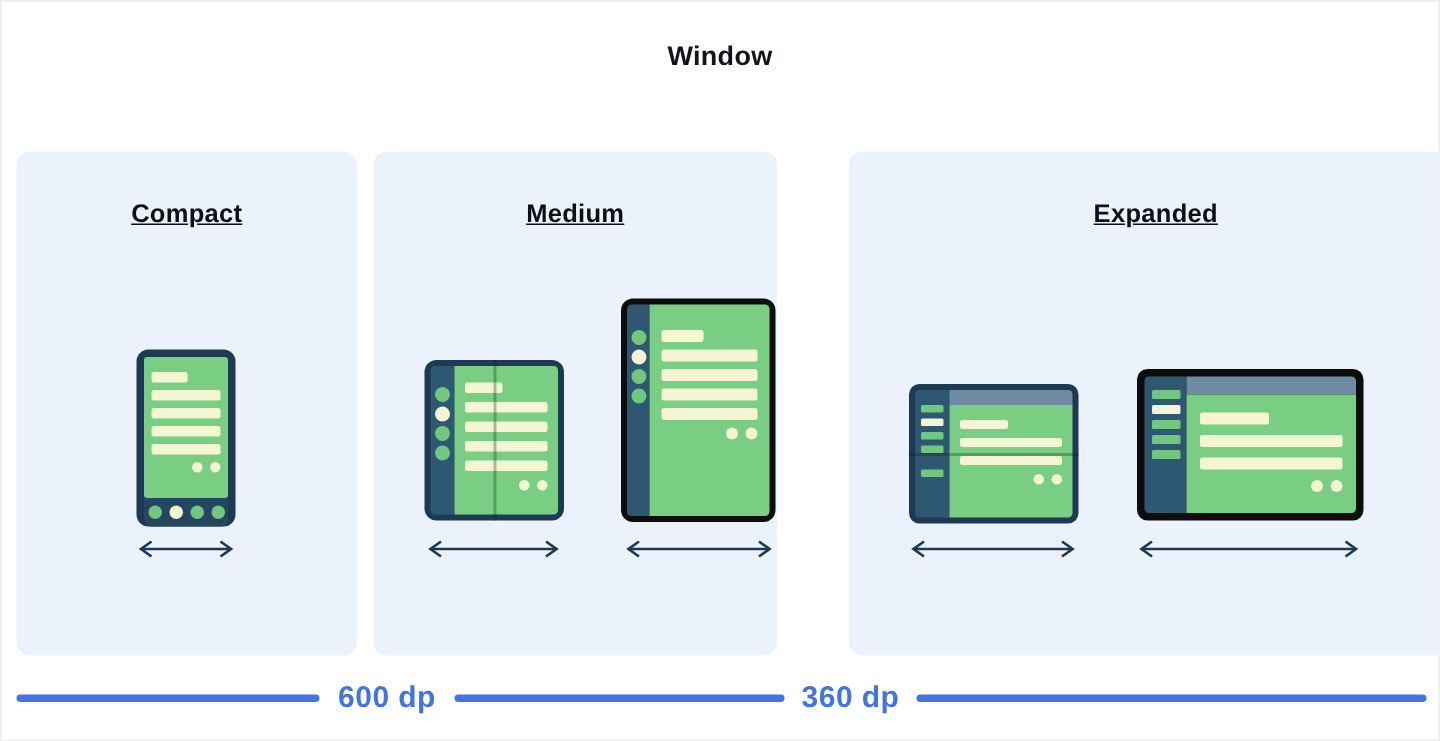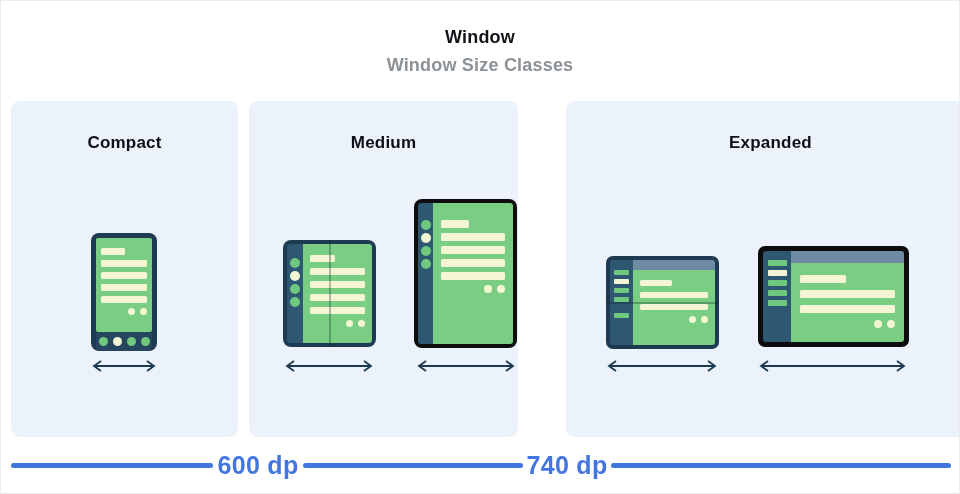--- a/index.html
+++ b/index.html
@@ -8,21 +8,21 @@
 
   
   .hdr-title { position:absolute; top:26px; left:0; width:100%; text-align:center; font-size:18px; font-weight:bold; color:#111418; letter-spacing:.2px; }
   .hdr-sub { position:absolute; top:54px; left:0; width:100%; text-align:center; font-size:18px; font-weight:bold; color:#8d9297; letter-spacing:.2px; }
 
   
   .panel { position:absolute; top:100px; height:336px; background:#ebf2fb; border-radius:9px; }
   .panel.compact { left:10px; width:227px; }
   .panel.medium { left:248px; width:269px; }
   .panel.expanded { left:565px; width:409px; }
-  .panel-label { position:absolute; top:32px; left:0; width:100%; text-align:center; font-size:17px; font-weight:bold; color:#0d1014; letter-spacing:.2px; }
+  .panel-label { position:absolute; top:32px; left:0; width:100%; text-align:center; font-size:17px; font-weight:bold; color:#0d1014; letter-spacing:.2px;text-decoration:underline; }
 
   
   .bar { background:#f3f5d3; border-radius:1.5px; }
   .dots-row { display:flex; justify-content:flex-end; gap:5px; }
   .dot { border-radius:50%; background:#f3f5d3; }
   .g { background:#6fc87e; }
   .c { background:#f3f5d3; }
 
   
   .phone { position:absolute; left:80px; top:132px; width:66px; height:118px; background:#1e3a52; border-radius:8px; padding:5px 5px 0; display:flex; flex-direction:column; }
@@ -65,29 +65,28 @@
   .laptop .topbar { height:12px; border-radius:0 3px 0 0; }
   .laptop .content { flex:1; background:#79ce84; border-radius:0 0 3px 0; padding:12px 9px 0; }
   .laptop .content .bar { height:8px; margin-bottom:7px; }
 
   
   .warrow { position:absolute; top:258px; height:14px; }
   .warrow svg { display:block; }
 
   
   .axis-seg { position:absolute; top:462px; height:5px; background:#4375e1; border-radius:3px; }
-  .bp-label { position:absolute; top:450px; height:28px; line-height:28px; text-align:center; font-size:25px; font-weight:bold; color:#4375e1; letter-spacing:.3px; }
+  .bp-label { position:absolute; top:450px; height:28px; line-height:28px; text-align:center; font-size:20px; font-weight:bold; color:#4375e1; letter-spacing:.3px; }
 </style>
 </head>
 <body>
 
 <div class="stage">
 
   <div class="hdr-title">Window</div>
-  <div class="hdr-sub">Window Size Classes</div>
 
   <div class="panel compact">
     <div class="panel-label">Compact</div>
 
     <div class="phone">
       <div class="screen">
         <div class="bar" style="width:24px"></div>
         <div class="bar"></div>
         <div class="bar"></div>
         <div class="bar"></div>
@@ -234,16 +233,16 @@
         <path d="M5 7 H148"></path>
           <path d="M12 2 L5 7 L12 12"></path>
           <path d="M141 2 L148 7 L141 12"></path>
       </svg>
     </div>
   </div>
 
   <div class="axis-seg" style="left:10px;width:202px"></div>
   <div class="bp-label" style="left:212px;width:90px">600 dp</div>
   <div class="axis-seg" style="left:302px;width:220px"></div>
-  <div class="bp-label" style="left:522px;width:88px">740 dp</div>
+  <div class="bp-label" style="left:522px;width:88px">360 dp</div>
   <div class="axis-seg" style="left:610px;width:340px"></div>
 
 </div>
 
 </body></html>

